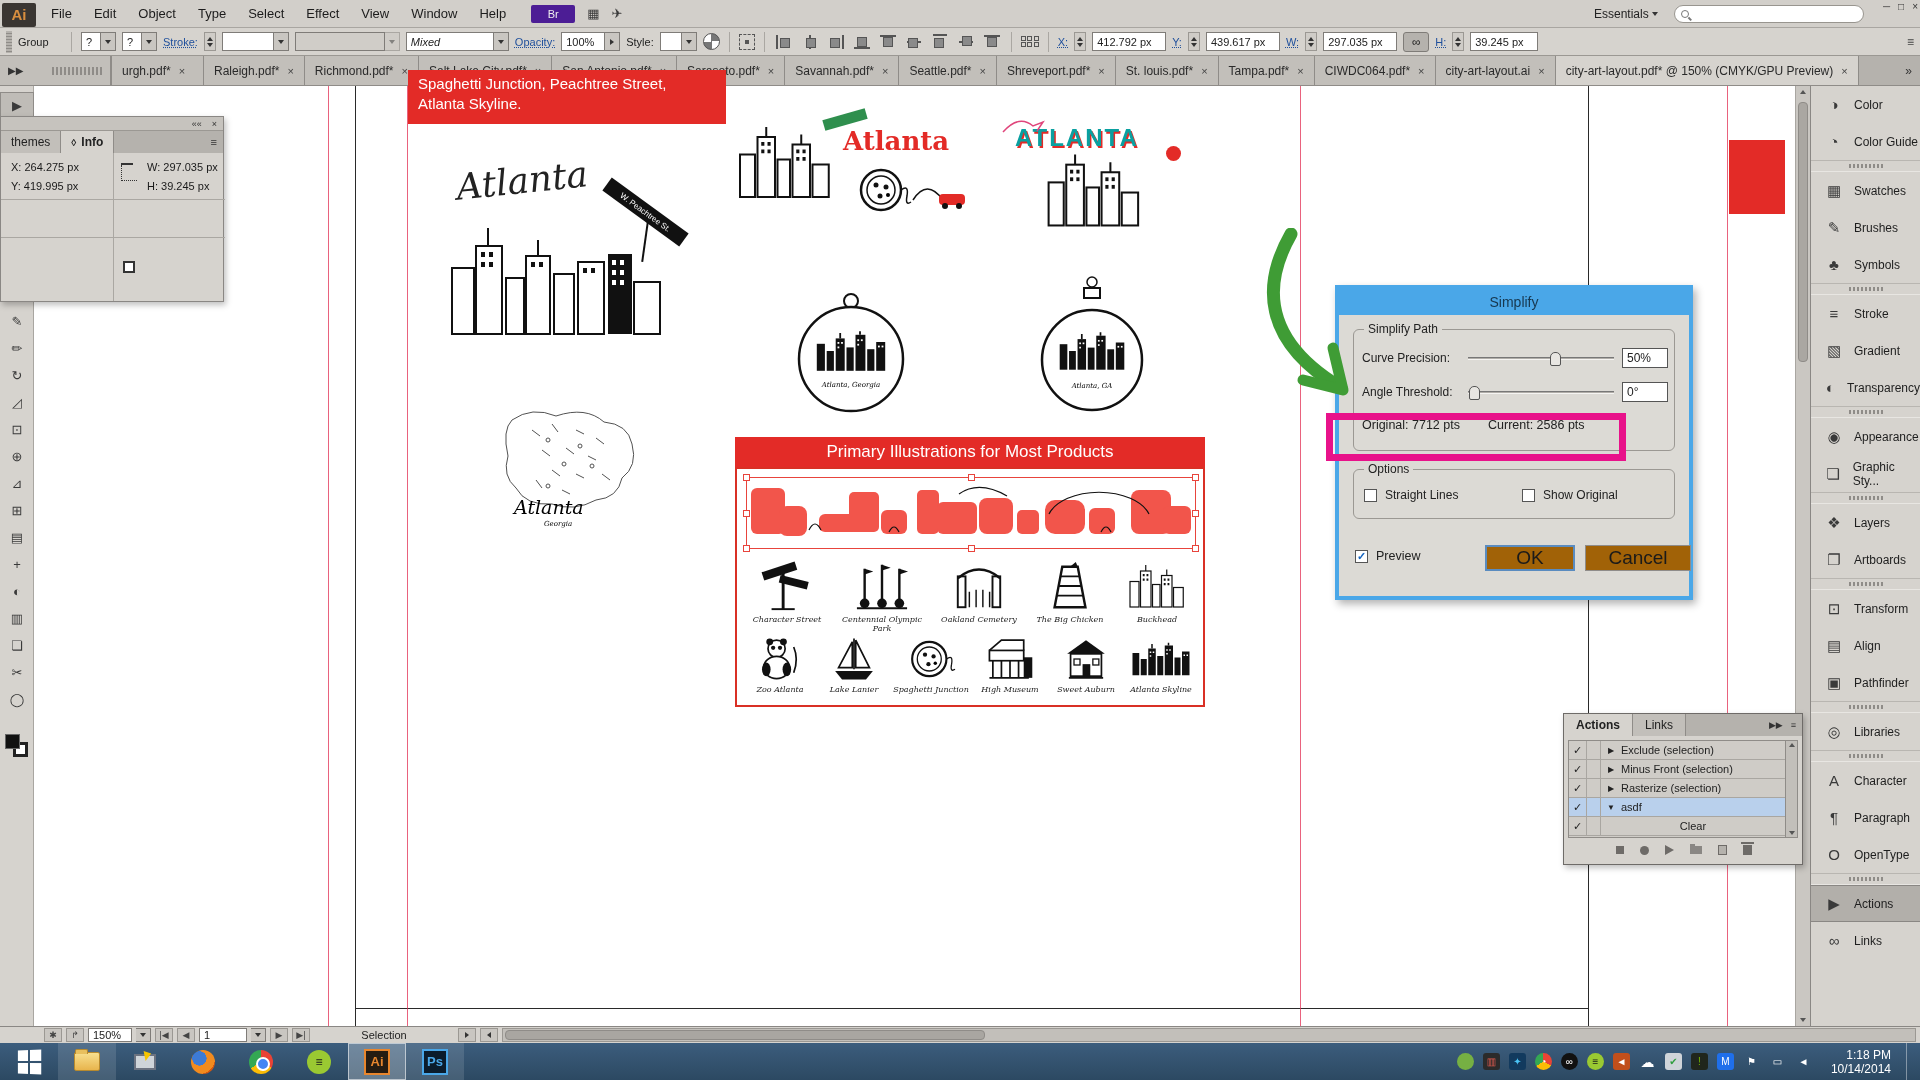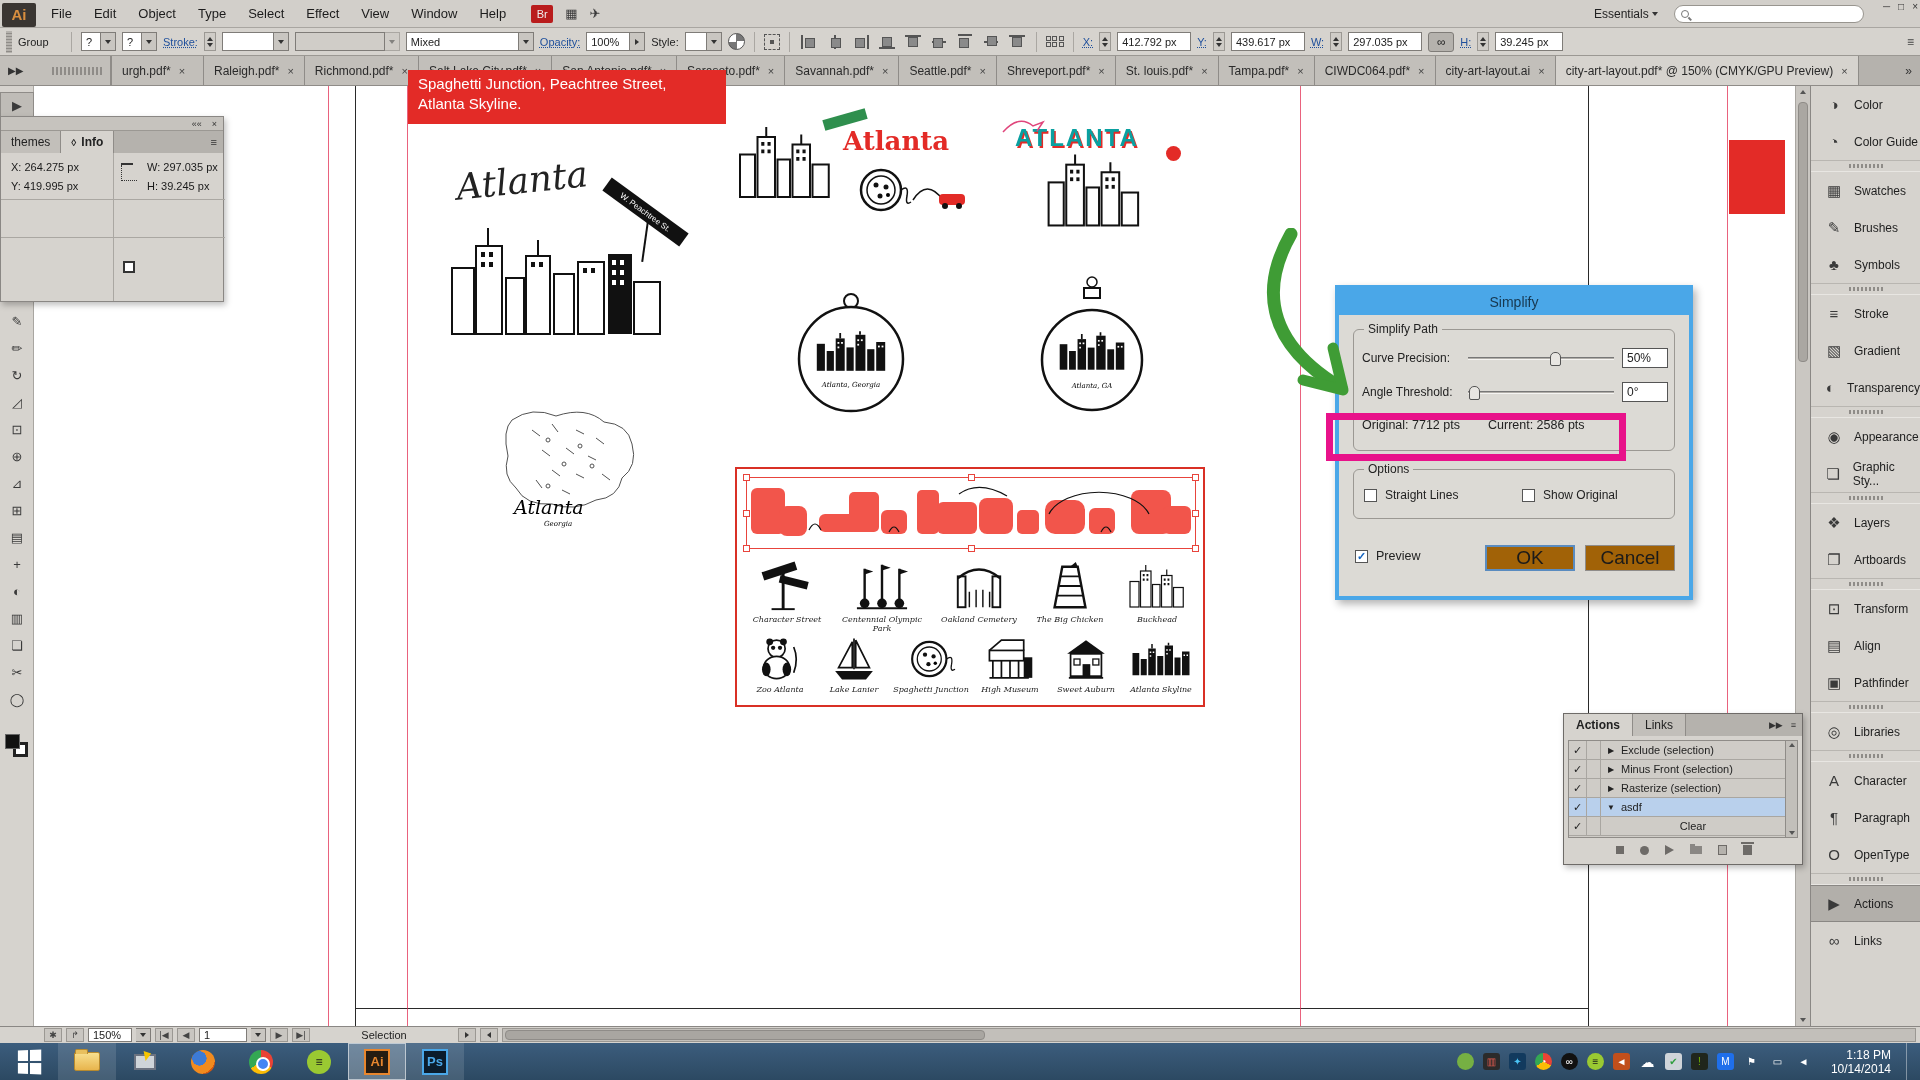--- a/index.html
+++ b/index.html
@@ -4,21 +4,21 @@
 <style>
   *{margin:0;padding:0;box-sizing:border-box}
   html,body{width:1920px;height:1080px;overflow:hidden}
   body{font-family:"Liberation Sans",sans-serif;background:#d6d3ce;position:relative;font-size:12px;color:#222}
   .abs{position:absolute}
   .flex{display:flex;align-items:center}
   
   #menubar{left:0;top:0;width:1920px;height:28px;background:#d2cfca;border-bottom:1px solid #a9a6a1}
   .menu-item{padding:0 11px;font-size:13px;color:#1c1c1c}
   #ai-logo{width:34px;height:24px;background:#3a3632;color:#d88e3f;font-weight:bold;font-size:15px;display:flex;align-items:center;justify-content:center;margin:2px 4px 0 2px;border-radius:2px}
-  #br-badge{width:22px;height:18px;background:#b91c1c;color:#eee;font-size:11px;display:flex;align-items:center;justify-content:center;border-radius:2px;margin-left:14px}
+  #br-badge{width:44px;height:18px;background:#4c1d95;color:#eee;font-size:11px;display:flex;align-items:center;justify-content:center;border-radius:2px;margin-left:14px}
   .mb-icon{margin-left:12px;font-size:13px;color:#3a3a3a}
   #workspace{margin-left:auto;font-size:12px;color:#222}
   #searchbox{width:190px;height:18px;background:#fff;border:1px solid #98958f;border-radius:9px;margin:0 56px 0 16px;display:flex;align-items:center;padding:0 6px;gap:5px}
   .mag{width:8px;height:8px;border:1.5px solid #777;border-radius:50%;position:relative}
   .mag::after{content:"";position:absolute;width:4px;height:1.5px;background:#777;transform:rotate(45deg);left:6px;top:7px}
   #win-controls{position:absolute;right:2px;top:1px;display:flex;gap:8px;font-size:10px;color:#333}
   
   #controlbar{left:0;top:28px;width:1920px;height:28px;background:#d6d3ce;border-bottom:1px solid #9b9893;display:flex;align-items:center;gap:6px;padding:0 6px;font-size:11px}
   .vsep{width:1px;height:20px;background:#aaa7a2;margin:0 3px}
   .wfield{background:#fff;border:1px solid #7f7c78;height:19px;display:flex;align-items:center;padding:0 4px;font-size:11px}
@@ -304,21 +304,21 @@
         <span class="tri-d"></span>
       </span>
     </span>
   <span class="flex">
       <span class="wfield" style="width:90px;background:#d0cdc8"></span>
       <span class="combo-btn" style="opacity:.5">
         <span class="tri-d"></span>
       </span>
     </span>
   <span class="flex">
-      <span class="wfield" style="width:113px;">Mixed</span>
+      <span class="wfield" style="width:88px;font-style:italic">Mixed</span>
       <span class="combo-btn">
         <span class="tri-d"></span>
       </span>
     </span>
   <span class="bluelink">Opacity:</span>
   <span class="flex">
       <span class="wfield" style="width:44px">100%</span>
       <span class="combo-btn">
         <span class="tri-r"></span>
       </span>
@@ -548,20 +548,21 @@
         <circle cx="88" cy="56" r="2"></circle>
         <circle cx="72" cy="74" r="2"></circle>
         <circle cx="100" cy="76" r="2"></circle>
         <circle cx="56" cy="96" r="2"></circle>
     </g>
     <text x="22" y="124" font-size="19" font-style="italic" font-family="DejaVu Serif,serif">Atlanta</text>
     <text x="52" y="136" font-size="7" font-style="italic" font-family="DejaVu Serif,serif">Georgia</text>
   </svg>
 
   <div class="abs" style="left:735px;top:351px;width:470px;height:270px">
+    <div class="redbox" style="height:30px;display:flex;align-items:center;justify-content:center;font-size:17px">Primary Illustrations for Most Products</div>
     <div style="position:absolute;left:0;top:30px;width:470px;height:240px;background:#fff;border:2px solid #d93025">
 
       <div class="abs" style="left:9px;top:8px;width:450px;height:72px;border:1px solid #e8443c">
         <svg class="abs" style="left:2px;top:2px" width="444" height="66" viewBox="0 0 444 66">
           <g fill="#f2554b">
             <rect x="2" y="8" width="34" height="46" rx="6"></rect>
               <rect x="30" y="26" width="28" height="30" rx="8"></rect>
             <rect x="70" y="34" width="40" height="18" rx="6"></rect>
               <rect x="100" y="12" width="30" height="40" rx="5"></rect>
             <rect x="132" y="30" width="26" height="24" rx="6"></rect>
@@ -702,21 +703,21 @@
       <div class="flex" style="position:absolute;left:168px;top:18px;gap:8px">
           <span class="chk"></span>
           <span style="font-size:12px">Show Original</span>
         </div>
     </div>
     <div class="flex" style="position:absolute;left:16px;top:260px;gap:8px">
         <span class="chk">✓</span>
         <span style="font-size:12.5px">Preview</span>
       </div>
     <div class="winbtn" style="position:absolute;left:146px;top:256px;width:90px;border:2px solid #5a8bbf">OK</div>
-    <div class="winbtn" style="position:absolute;left:246px;top:256px;width:90px">Cancel</div>
+    <div class="winbtn" style="position:absolute;left:246px;top:256px;width:106px">Cancel</div>
   </div>
   <div id="pink-hi" class="abs"></div>
 
   <div id="actions-panel" class="abs">
     <div id="act-tabs">
       <div class="act-tab active">Actions</div>
       <div class="act-tab">Links</div>
       <div style="margin-left:auto;display:flex;align-items:center;gap:8px;padding-right:6px;font-size:9px;color:#333">
         <span>▶▶</span>
         <span>≡</span>

